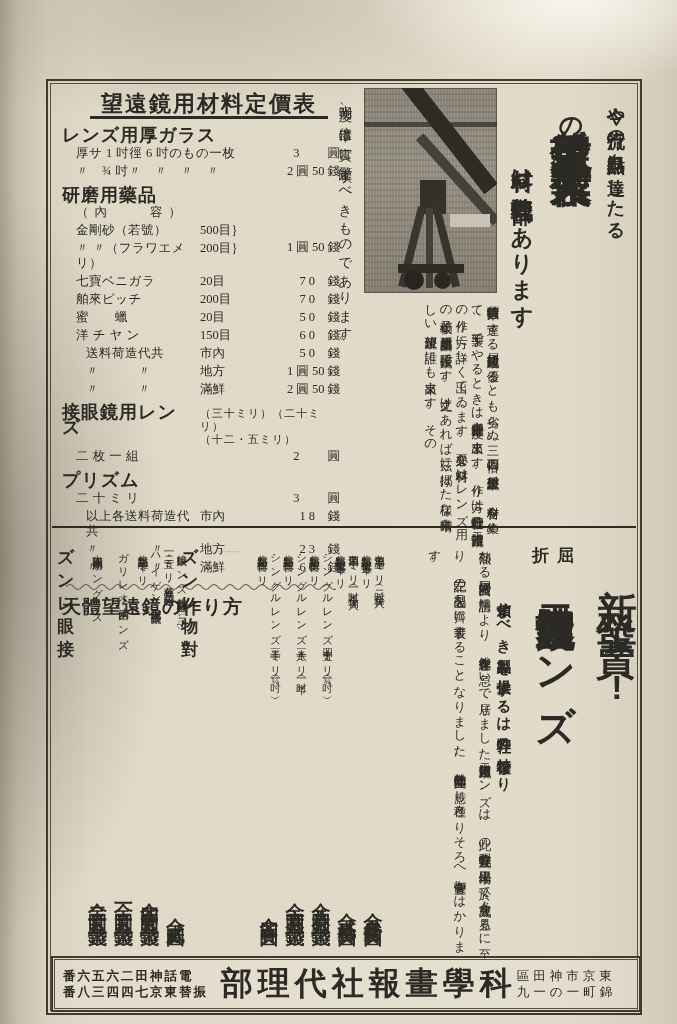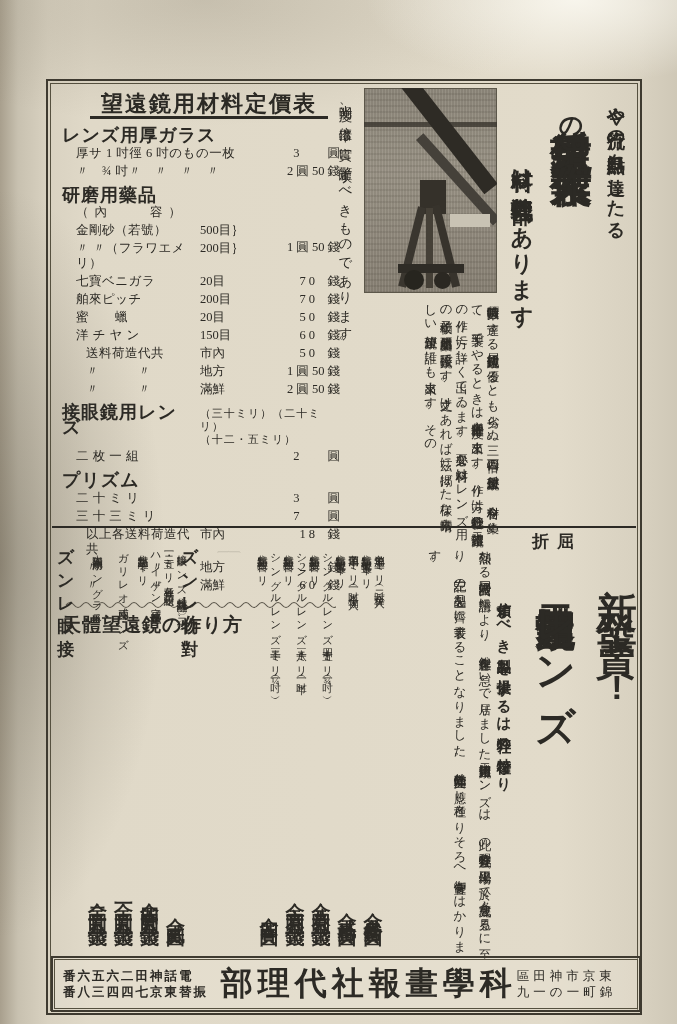--- a/index.html
+++ b/index.html
@@ -67,21 +67,21 @@
   .subhead{left:502px;top:152px;height:330px;font-size:22px;line-height:40px;letter-spacing:1px;}
   .headline{left:541px;top:96px;height:436px;font-size:42px;line-height:60px;letter-spacing:1px;}
   .headline .no{font-size:24px;}
   .tagline{left:603px;top:94px;height:300px;font-size:18px;line-height:26px;letter-spacing:1px;}
 
   .divider{position:absolute;left:52px;top:526px;width:584px;height:2px;background:#2c2a25;}
 
   
   .newrel{left:594px;top:556px;height:300px;font-size:41px;line-height:46px;letter-spacing:24px;}
   .newrel .bang{font-size:34px;letter-spacing:2px;}
-  .kussetsu{left:518px;top:530px;width:78px;text-align:center;font-size:17px;letter-spacing:8px;}
+  .kussetsu{left:518px;top:544px;width:78px;text-align:center;font-size:17px;letter-spacing:8px;}
   .bheadline{left:516px;top:573px;width:80px;height:382px;font-size:40px;line-height:80px;letter-spacing:1.5px;text-align:start;}
   .trust{left:493px;top:590px;height:330px;font-size:14.5px;line-height:22px;letter-spacing:1.5px;}
   .bottombody{left:394px;top:541px;width:103px;height:416px;font-size:12.5px;line-height:25px;letter-spacing:.5px;}
 
   
   .products{position:absolute;left:57px;top:546px;width:332px;height:410px;display:flex;flex-direction:row;}
   .pgroup{display:flex;flex-direction:row;}
   .pgroup.eye{width:124px;}
   .pgroup.obj{width:208px;gap:12px;}
   .pg-head{text-align:center;font-size:17px;letter-spacing:7px;}
@@ -181,24 +181,20 @@
       <span class="nm">二 枚 一 組</span>
       <span class="pr">2　　 圓</span>
     </div>
 
     <div class="sec-h gothic">プリズム</div>
     <div class="prow">
       <span class="nm">二 十 ミ リ</span>
       <span class="pr">3　　 圓</span>
     </div>
     <div class="prow">
-      <span class="nm">三 十 三 ミ リ</span>
-      <span class="pr">7　　 圓</span>
-    </div>
-    <div class="prow">
       <span class="nm" style="padding-left:10px">以上各送料荷造代共</span>
       <span class="sp">市內</span>
       <span class="pr">1 8　錢</span>
     </div>
     <div class="prow">
       <span class="nm" style="padding-left:10px">〃　　　　〃</span>
       <span class="sp">地方</span>
       <span class="pr">2 3　錢</span>
     </div>
     <div class="prow">

